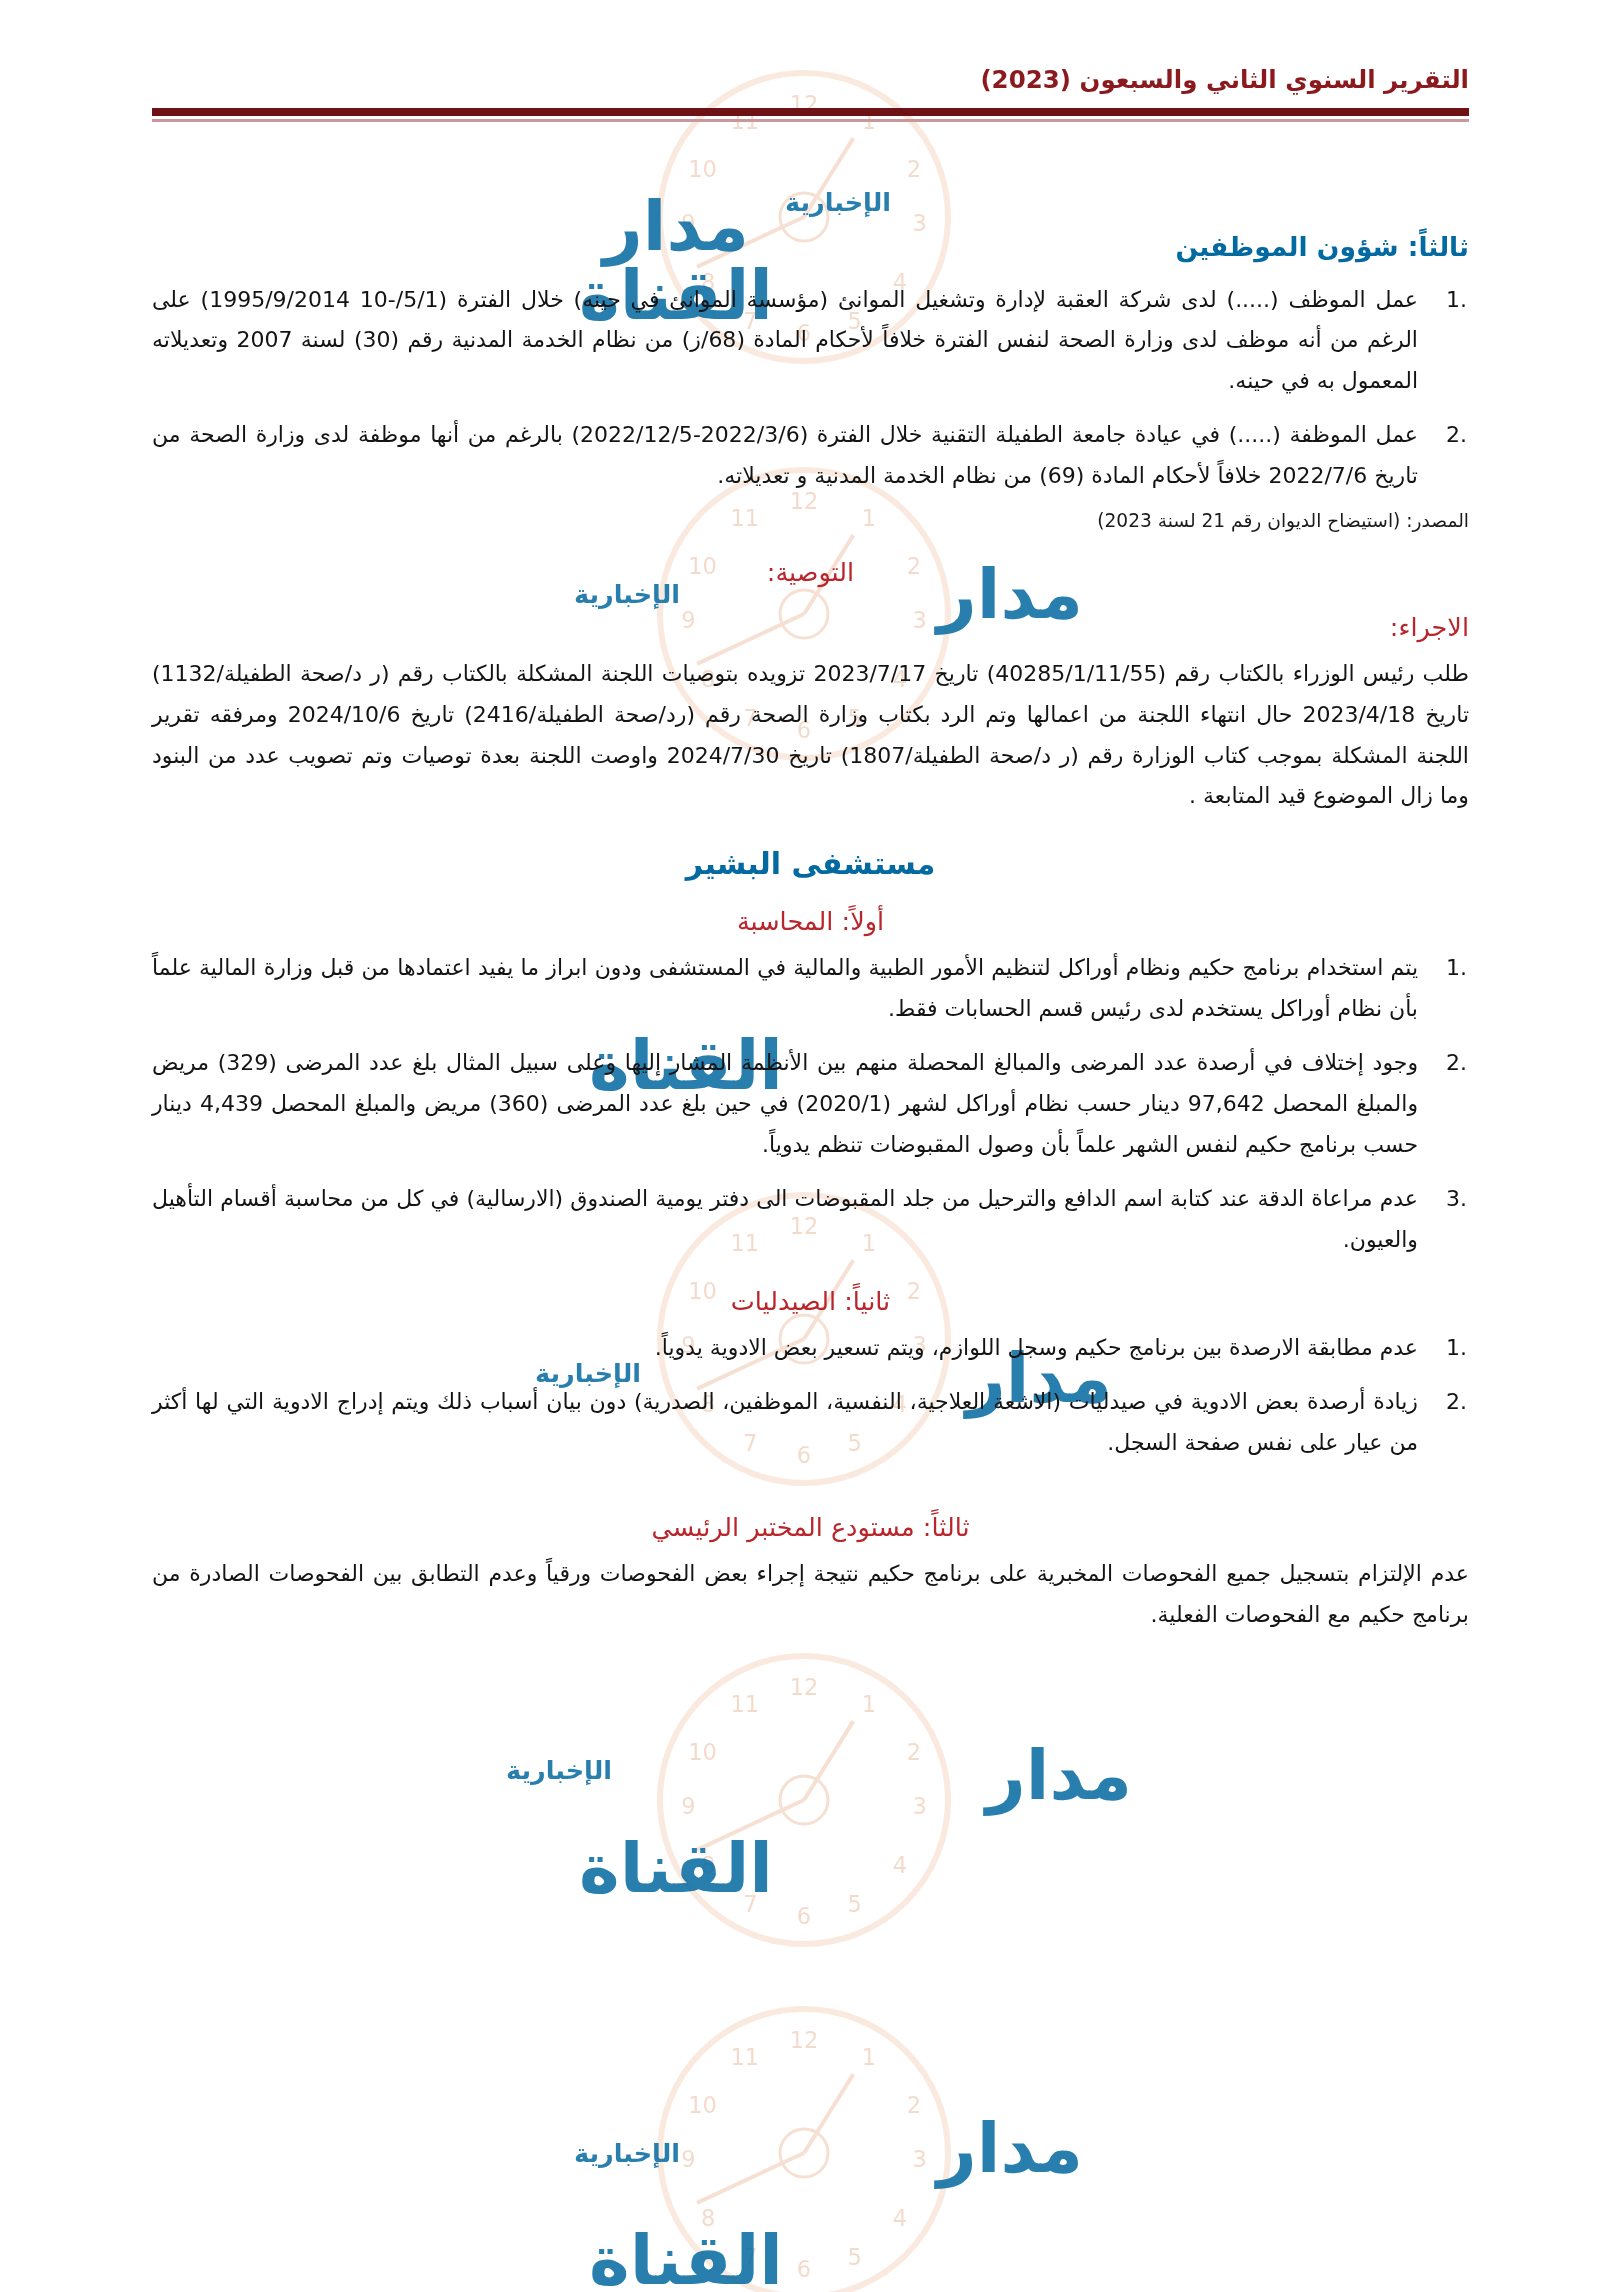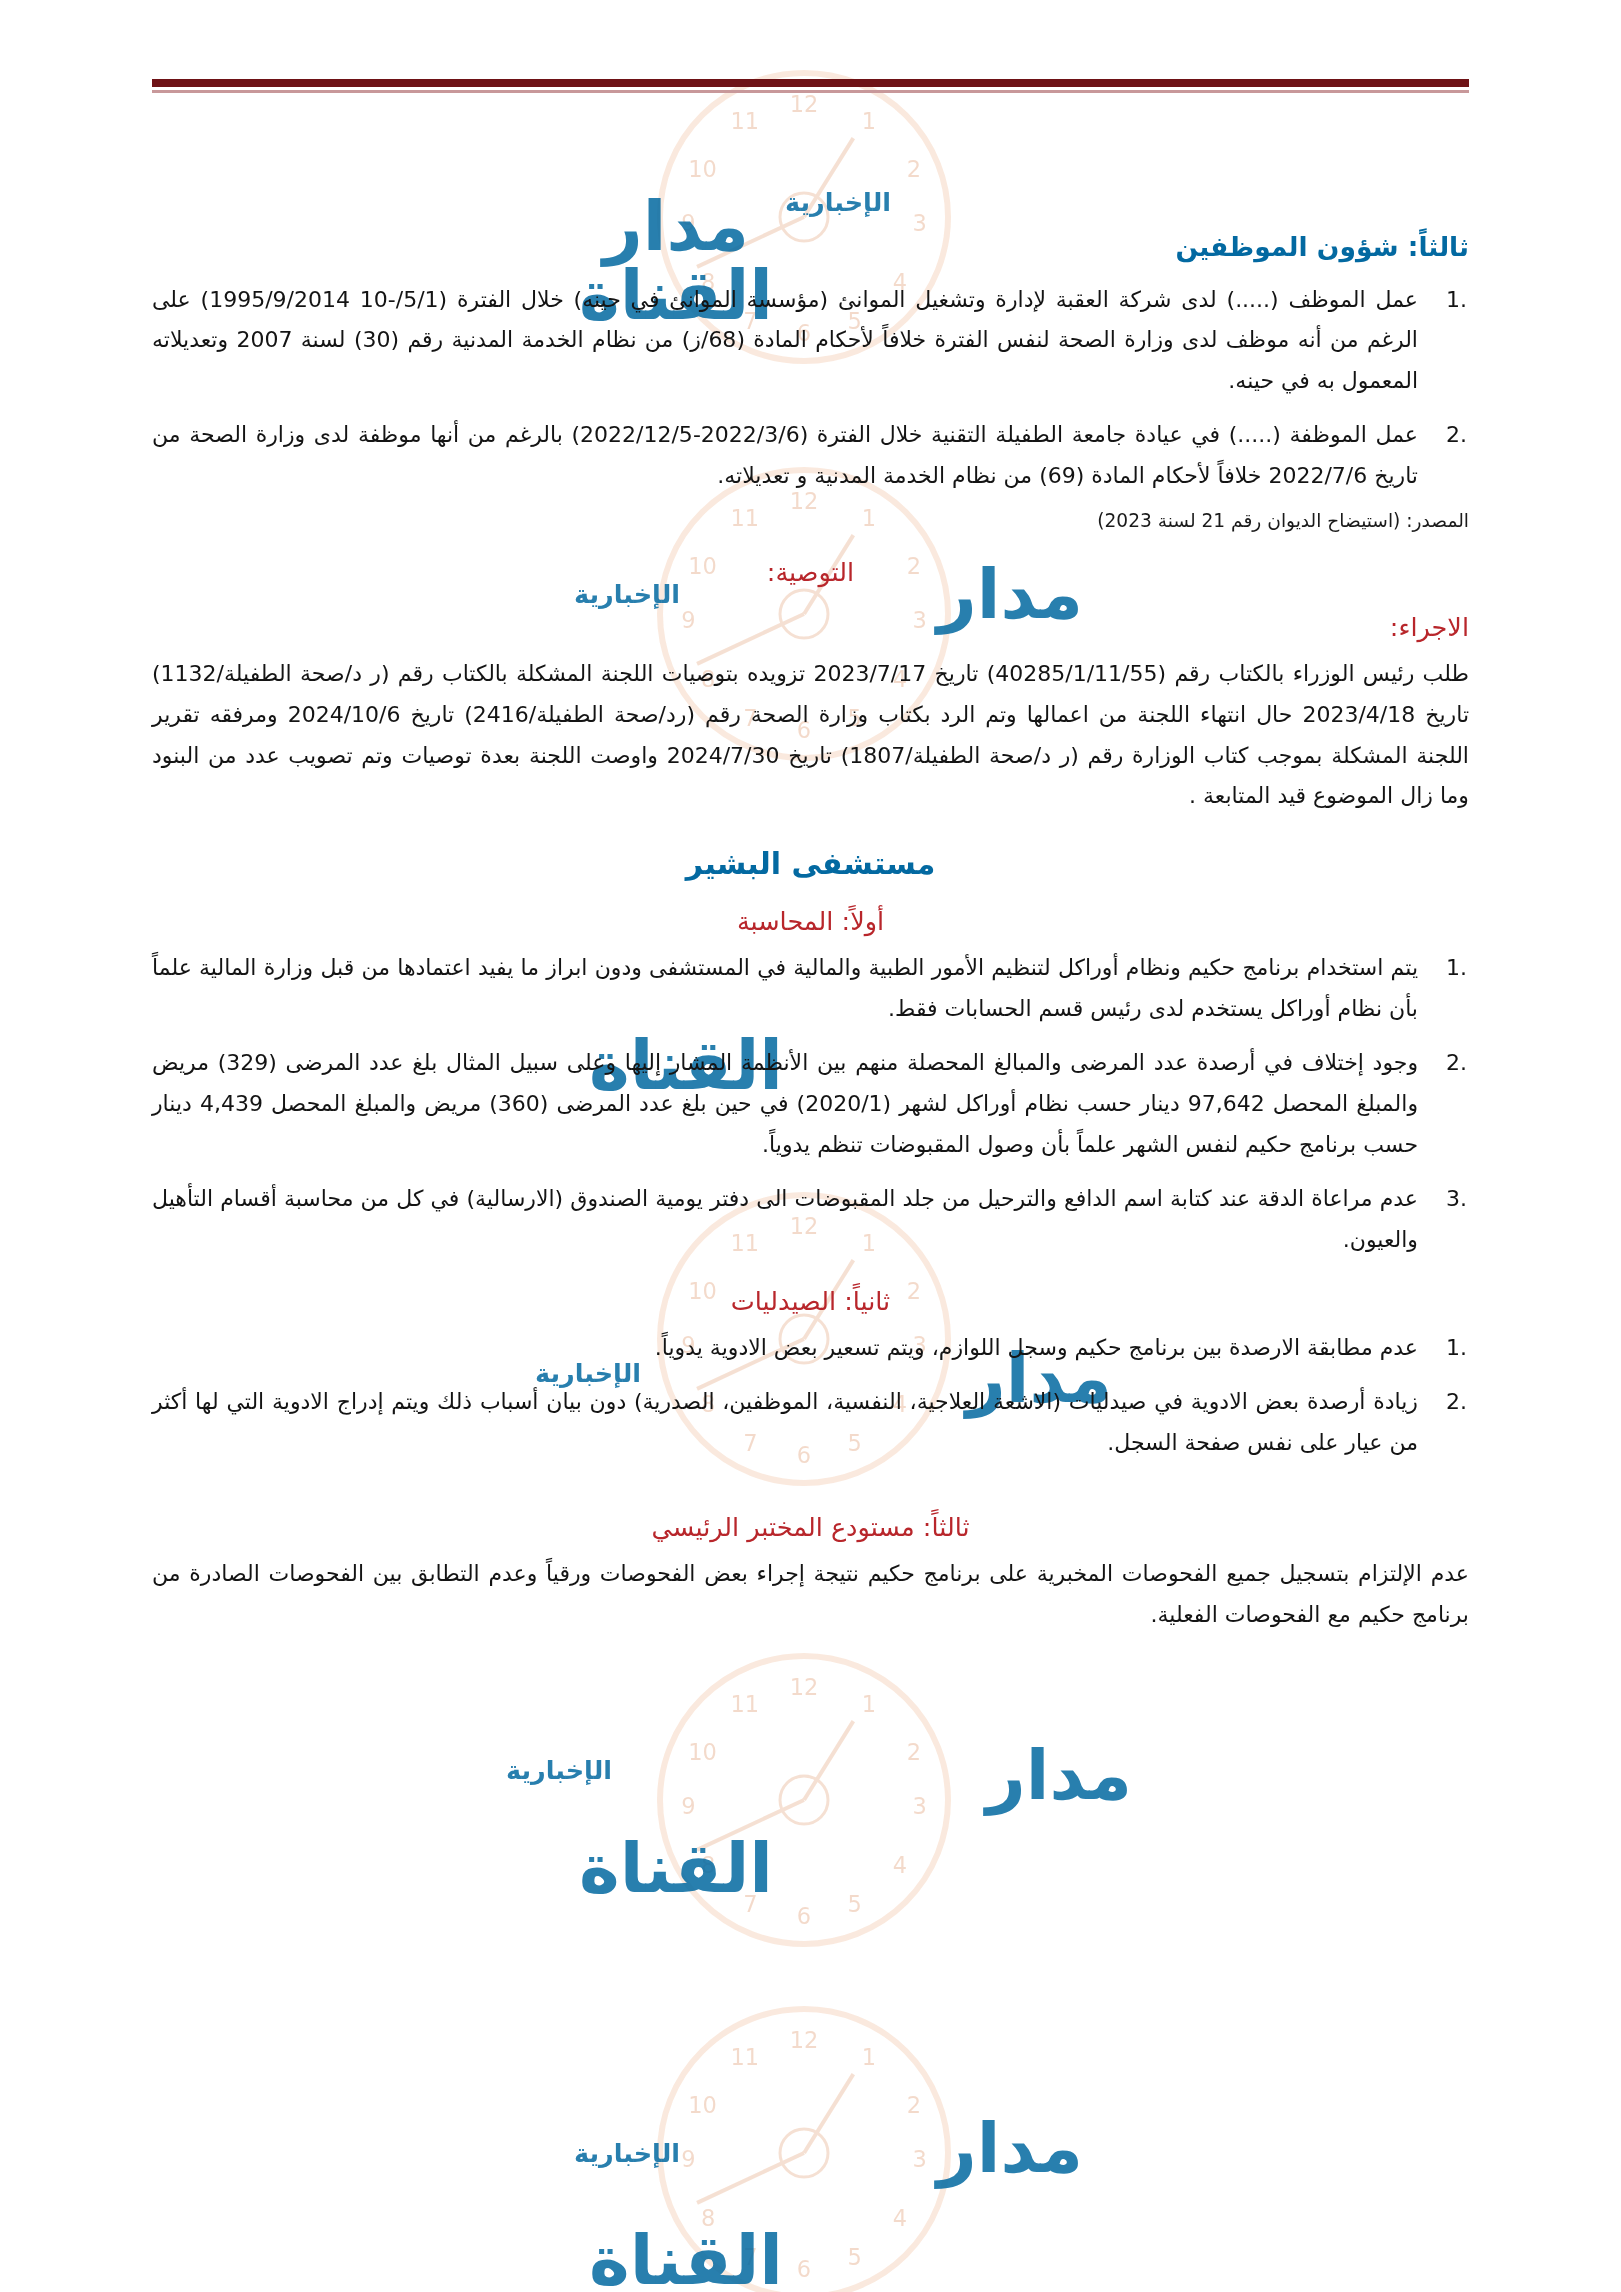--- a/index.html
+++ b/index.html
@@ -311,20 +311,21 @@
       <div class="big">مدار</div>
     </div>
     <div class="wm-text" style="left:686px; top:2254px;">
       <div class="big">القناة</div>
     </div>
   </div>
 
   <div class="content">
 
     <div class="header">
+      <div class="header-title">التقرير السنوي الثاني والسبعون (2023)</div>
       <div class="header-rule"></div>
       <div class="header-rule thin"></div>
     </div>
 
     <div class="body">
 
       <h2 class="section-title">ثالثاً:  شؤون الموظفين</h2>
 
       <ol class="numlist">
         <li>عمل الموظف (.....) لدى شركة العقبة لإدارة وتشغيل الموانئ (مؤسسة الموانئ في حينه) خلال الفترة (5/1/-10 1995/9/2014) على الرغم من أنه موظف لدى وزارة الصحة لنفس الفترة خلافاً لأحكام المادة (68/ز) من نظام الخدمة المدنية رقم (30) لسنة 2007 وتعديلاته المعمول به في حينه.</li>

